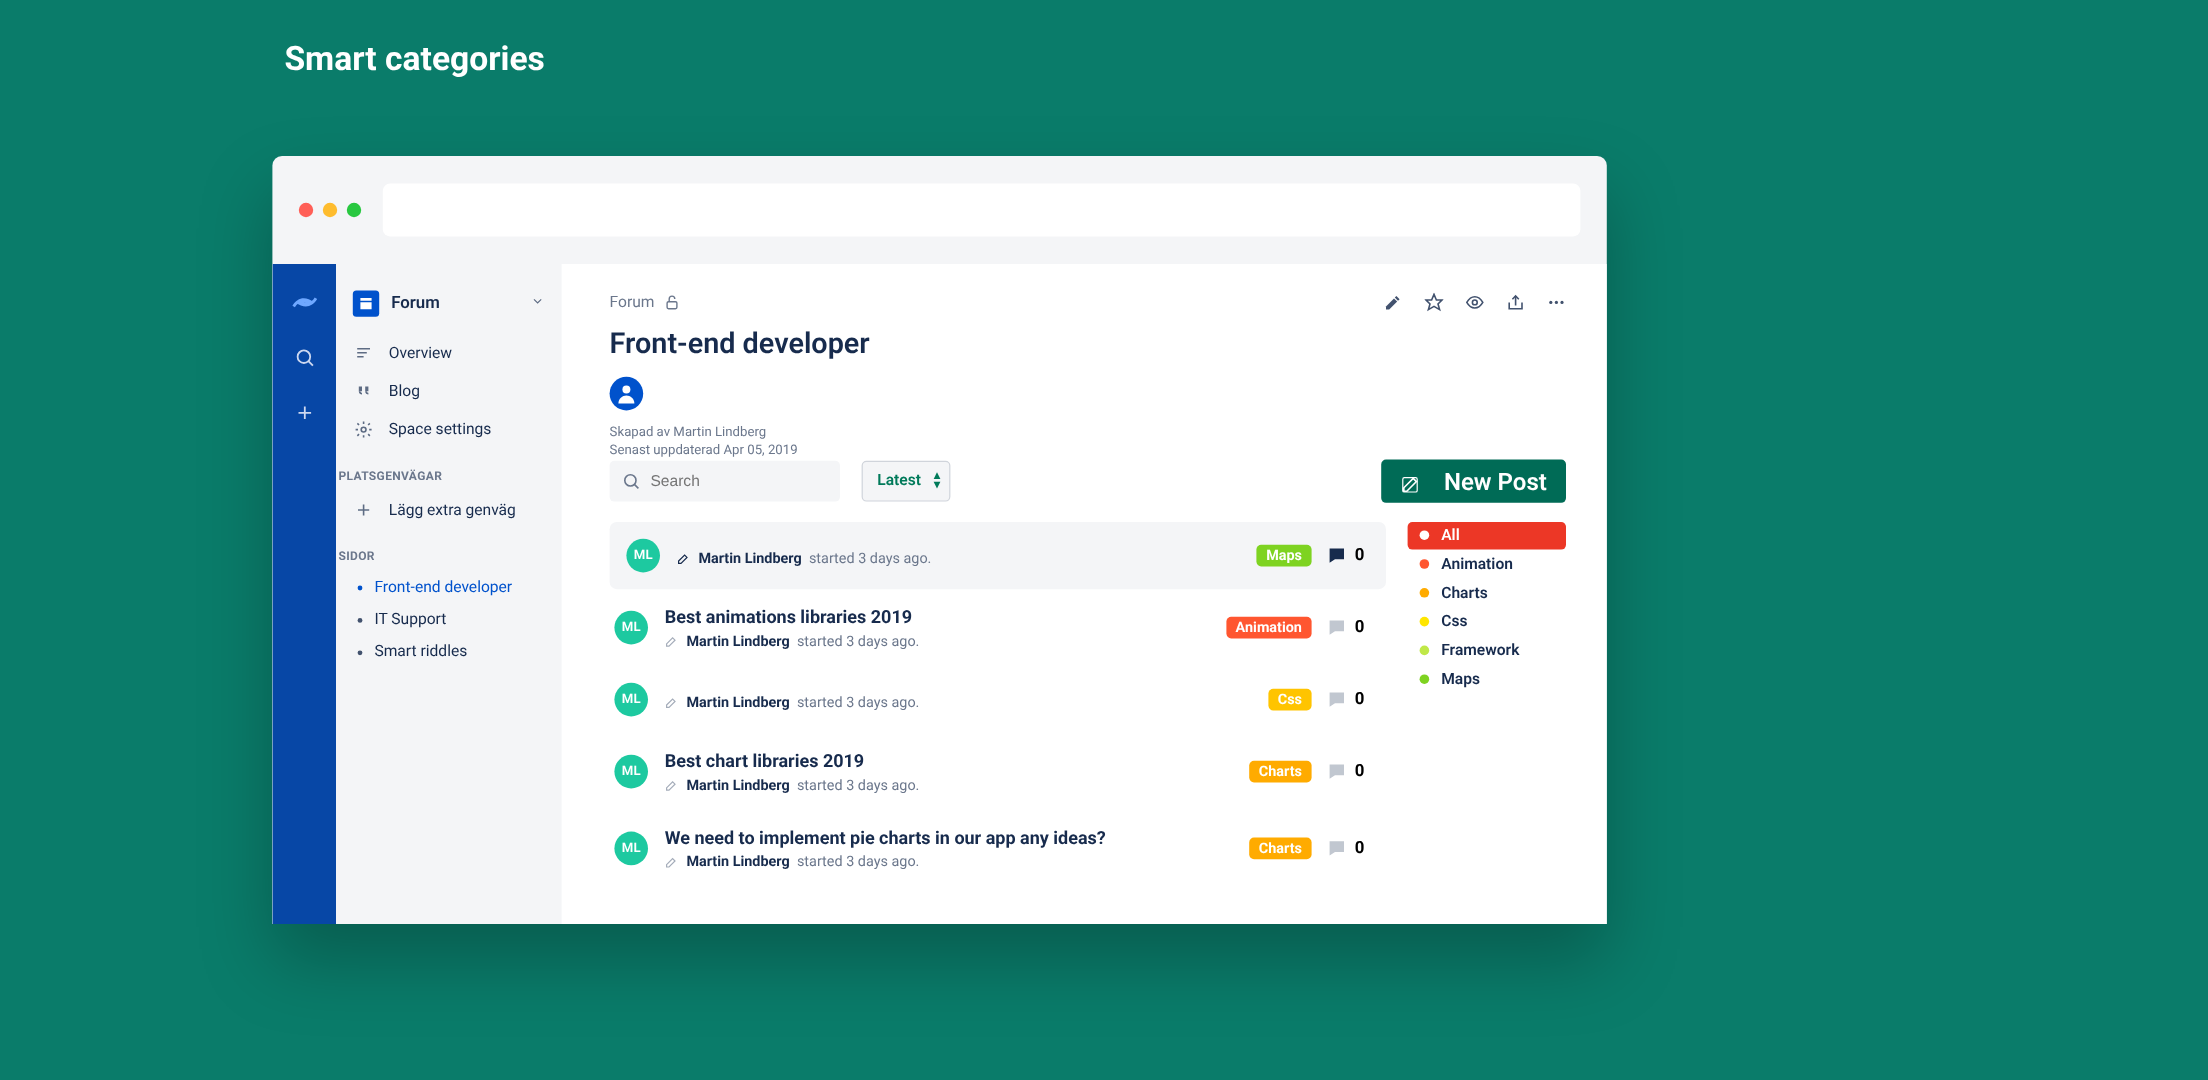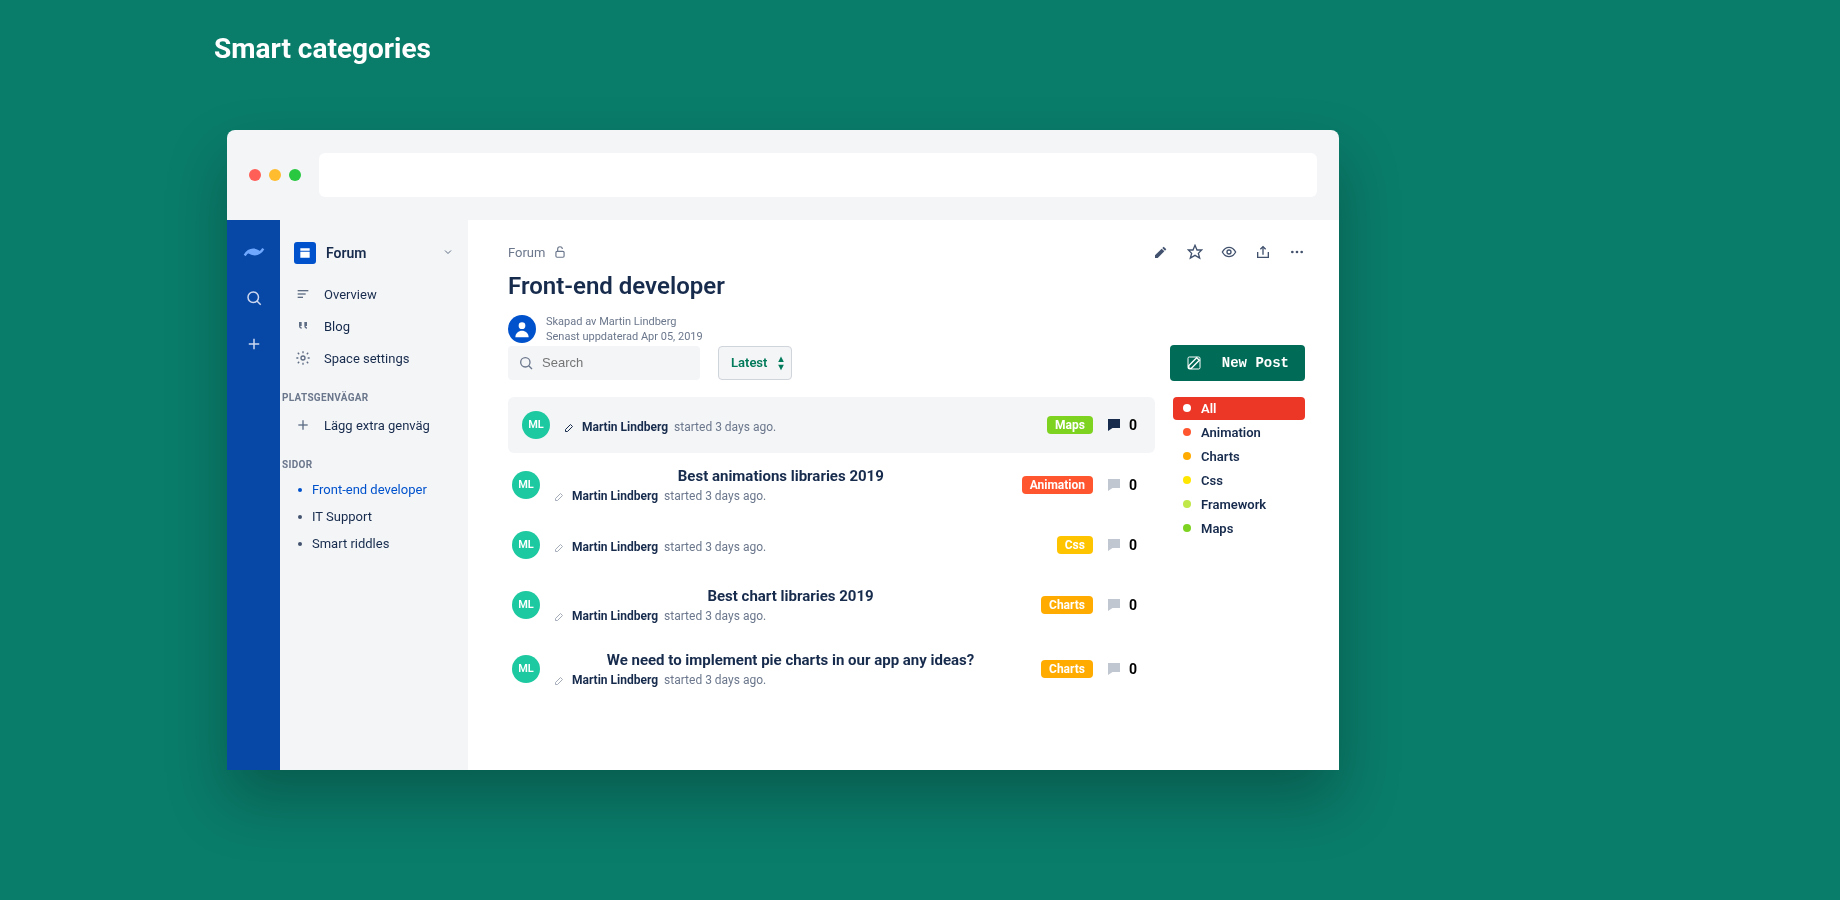--- a/index.html
+++ b/index.html
@@ -4,21 +4,21 @@
 <style>
   * { box-sizing: border-box; margin: 0; padding: 0; }
   body {
     font-family: -apple-system, BlinkMacSystemFont, "Segoe UI", Roboto, Helvetica, Arial, sans-serif;
     background: #0a7c6a;
     width: 1840px;
     height: 900px;
     overflow: hidden;
     position: relative;
   }
-  .heading-block { position: absolute; left: 214px; top: 32px; }
+  .heading-block { position: absolute; left: 237px; top: 32px; }
   .heading-title { color: #fff; font-size: 28px; font-weight: 700; }
   .heading-sub { color: #7fc4b8; font-size: 19px; margin-top: 10px; font-weight: 400; }
 
   .browser {
     position: absolute;
     left: 227px;
     top: 130px;
     width: 1112px;
     height: 640px;
     background: #f4f5f7;
@@ -118,21 +118,21 @@
     display: flex; align-items: center; justify-content: space-between;
     color: #6b778c; font-size: 13px;
   }
   .breadcrumb-left { display: flex; align-items: center; gap: 8px; }
   .breadcrumb-left .lock { width: 14px; height: 14px; }
   .action-icons { display: flex; gap: 18px; color: #42526e; }
   .action-icons .aicn { width: 16px; height: 16px; cursor: pointer; display:flex; align-items:center; justify-content:center; }
 
   .page-title { font-size: 24px; font-weight: 600; color: #172b4d; margin-top: 12px; }
 
-  .author-block { display: flex; align-items: center; gap: 10px; margin-top: 14px; }
+  .author-block { display: flex; align-items: flex-start; gap: 10px; margin-top: 14px; flex-direction: column; }
   .avatar-circle {
     width: 28px; height: 28px; border-radius: 50%;
     background: #0052cc;
     display: flex; align-items: center; justify-content: center;
     position: relative;
   }
   .avatar-circle svg { width: 20px; height: 20px; fill: #fff; }
   .author-text { font-size: 11px; color: #6b778c; line-height: 1.4; }
 
   .controls-row {
@@ -150,26 +150,26 @@
     display: flex; align-items: center; padding: 0 24px 0 12px;
     font-size: 13px; font-weight: 600; color: #007a5a;
     position: relative; cursor: pointer;
     border: 1px solid #d0d4db;
   }
   .sort-select .sel-caret { position: absolute; right: 8px; color: #007a5a; font-size: 10px; line-height: 8px; }
   .spacer { flex: 1; }
   .new-post-btn {
     height: 36px; background: #006b56; color: #fff; border-radius: 4px;
     display: flex; align-items: center; gap: 20px; padding: 0 16px;
-    font-size: 14px; font-weight: 600; cursor: pointer; font-family: Liberation Mono, monospace;
+    font-size: 20px; font-weight: 600; cursor: pointer;
   }
   .new-post-btn .npicon { width: 16px; height: 16px; }
 
   .content-row { display: flex; gap: 18px; margin-top: 16px; }
-  .posts { flex: 1; text-align: center; }
+  .posts { flex: 1; }
   .post {
     display: flex; align-items: center; gap: 14px;
     padding: 14px 18px 14px 4px;
     border-radius: 6px;
   }
   .post.active { background: #f4f5f7; padding-left: 14px; }
   .post-avatar {
     width: 28px; height: 28px; border-radius: 50%; background: #1dc9a0;
     color: #fff; font-size: 11px; font-weight: 600;
     display: flex; align-items: center; justify-content: center;

